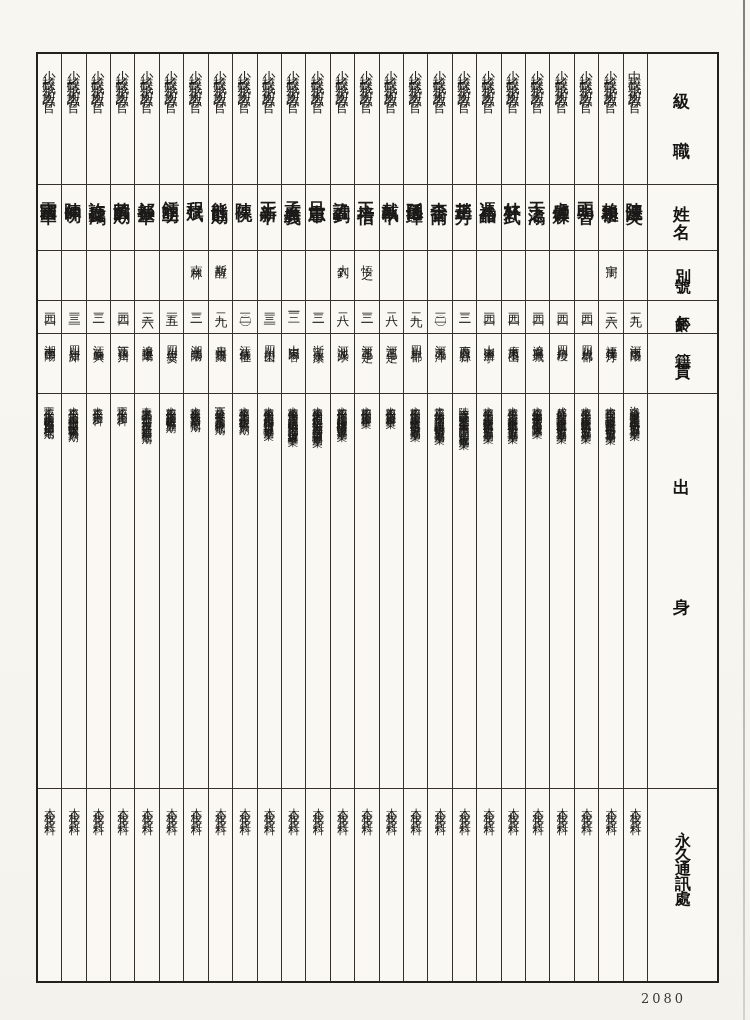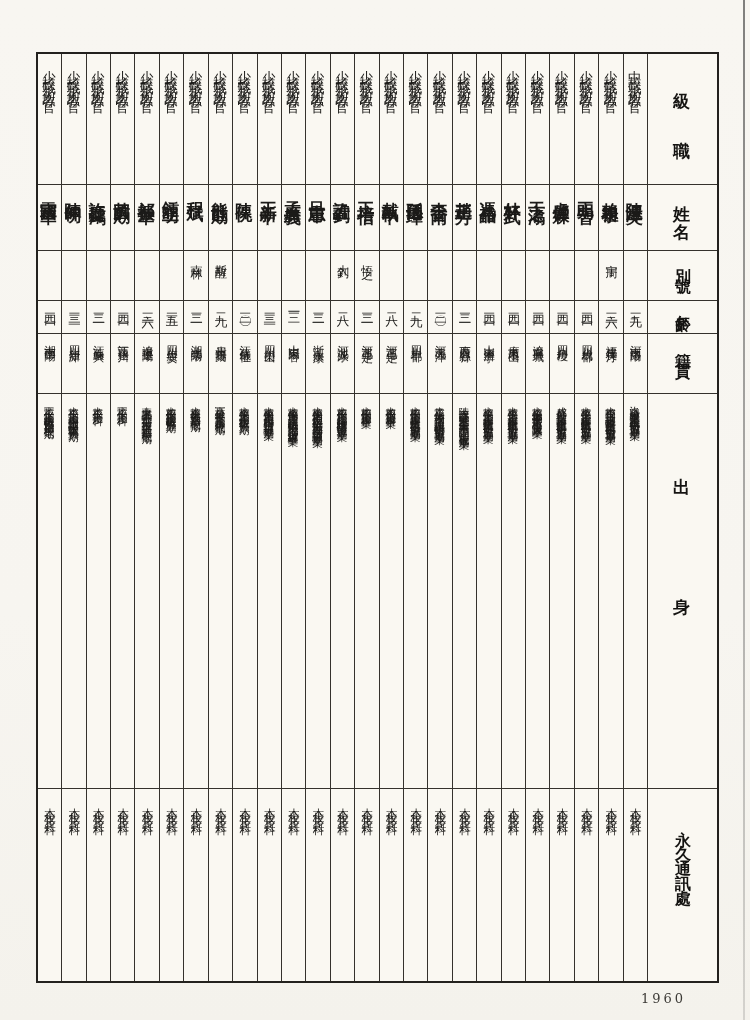--- a/index.html
+++ b/index.html
@@ -664,15 +664,15 @@
         </div>
         <div class="cell cell-origin">
           <span class="vtext">本校十一期步科戰術班四期步校七期</span>
         </div>
         <div class="cell cell-addr">
           <span class="vtext">本校步兵科</span>
         </div>
       </div>
     </div>
 
-  <div class="page-number">1960</div>
+  <div class="page-number">2080</div>
   <div class="binding-edge"></div>
 </div>
 
 </body></html>

